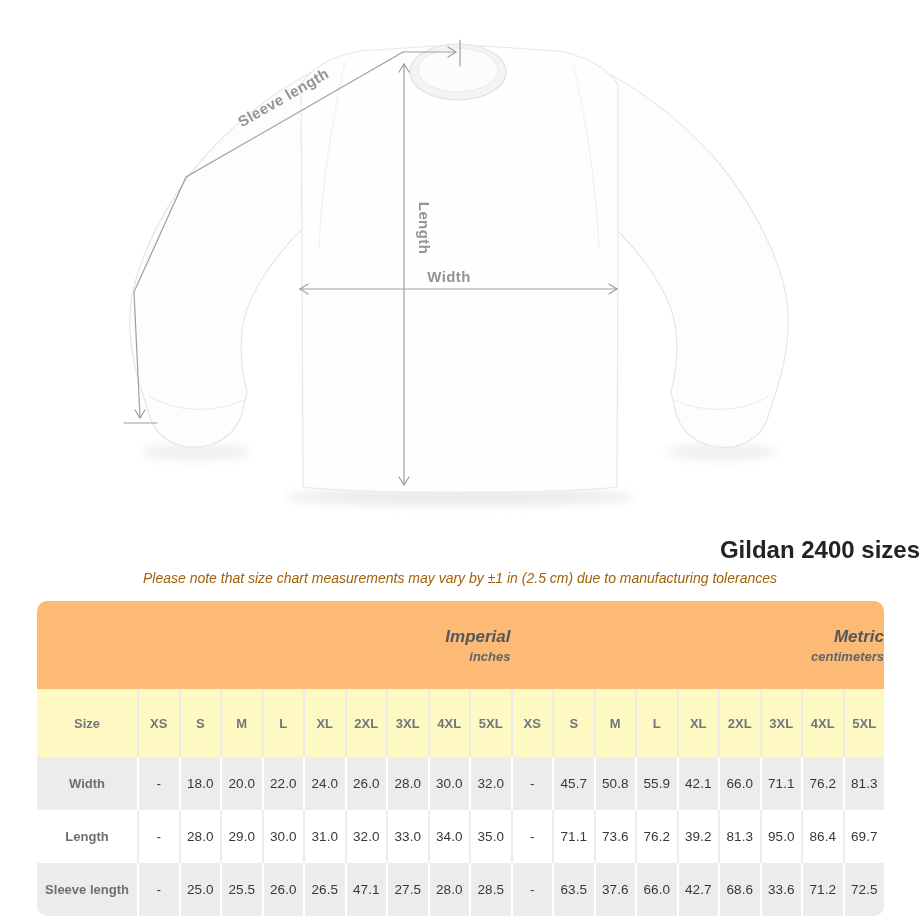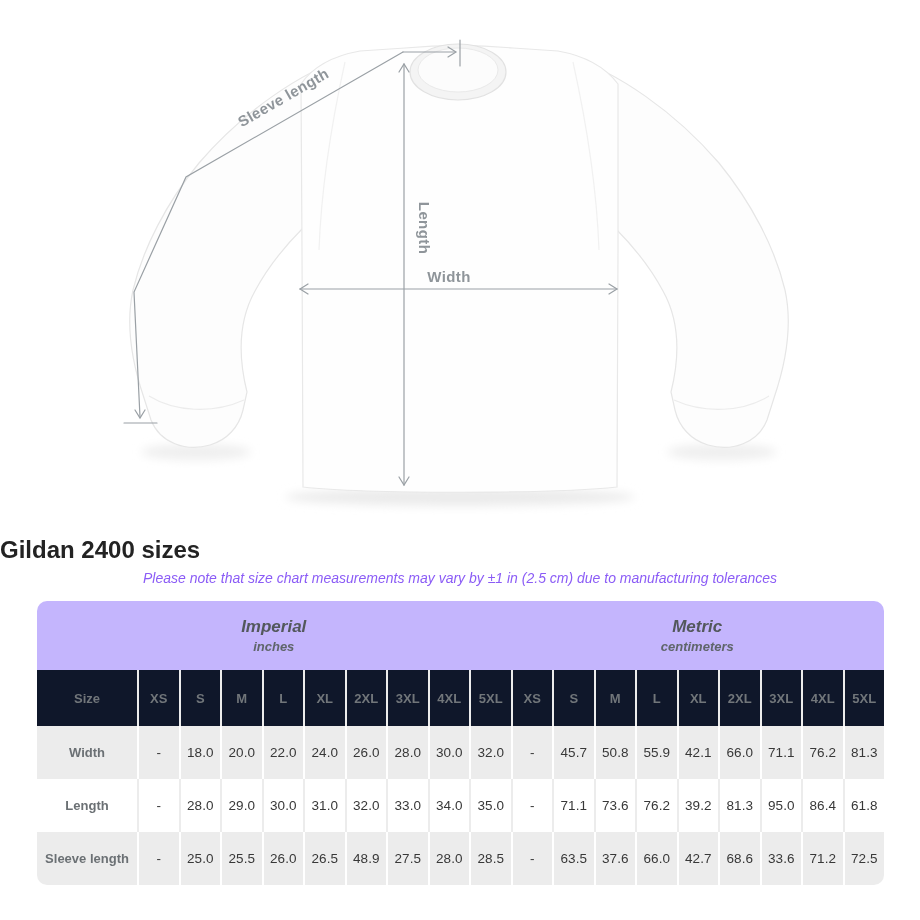--- a/index.html
+++ b/index.html
@@ -4,35 +4,35 @@
 <style>
   html,body { margin:0; padding:0; background:#ffffff; }
   body { width:920px; height:920px; font-family:"Liberation Sans", sans-serif; }
   .page { position:relative; width:920px; height:920px; overflow:hidden; background:#ffffff; }
 
   .diagram { position:absolute; top:0; left:0; }
   .mlabel { font-family:"Liberation Sans", sans-serif; font-size:15px; font-weight:bold;
             fill:#8f959a; letter-spacing:0.4px; }
 
   .title { position:absolute; top:536px; left:0; width:920px; margin:0;
-           text-align:left; font-size:24px; font-weight:bold; color:#232323; }
+           text-align:right; font-size:24px; font-weight:bold; color:#232323; }
   .subtitle { position:absolute; top:570px; left:0; width:920px; margin:0;
-              text-align:center; font-style:italic; font-size:14px; color:#8b5cf6; }
+              text-align:center; font-style:italic; font-size:14px; color:#a16207; }
 
   table.size-table { position:absolute; top:601px; left:37px; width:847px;
                      border-collapse:separate; border-spacing:0; table-layout:fixed; }
   table.size-table th, table.size-table td { padding:0; text-align:center; vertical-align:middle; }
 
-  tr.band th { height:69px; background:#c4b5fd; }
+  tr.band th { height:88px; background:#fdba74;text-align:right; }
   tr.band th.first { border-top-left-radius:10px; }
   tr.band th.last  { border-top-right-radius:10px; }
   .g-label { font-size:17px; font-weight:bold; font-style:italic; color:#53585c; line-height:1; }
   .g-sub   { font-size:13px; font-style:italic; color:#5f656a; margin-top:5px; line-height:1; }
 
-  tr.cols th { height:56px; background:#0f172a; font-size:13px; font-weight:bold; color:#71767a;
+  tr.cols th { height:68px; background:#fef9c3; font-size:13px; font-weight:bold; color:#71767a;
                border-left:2px solid #ececec; }
   tr.cols th:first-child { border-left:none; }
 
   tbody th { font-size:13px; font-weight:bold; color:#6b7074; }
   tbody td { font-size:13.5px; color:#383838; }
   tbody tr th, tbody tr td { height:53px; }
   tbody tr.gray  th, tbody tr.gray  td { background:#ececec; border-left:2px solid #ffffff; }
   tbody tr.white th, tbody tr.white td { background:#ffffff; border-left:2px solid #ececec; }
   tbody tr th:first-child, tbody tr td:first-child { border-left:none; }
   tbody tr.lastrow th:first-child { border-bottom-left-radius:10px; }
@@ -190,30 +190,30 @@
           <td>34.0</td>
           <td>35.0</td>
           <td>-</td>
           <td>71.1</td>
           <td>73.6</td>
           <td>76.2</td>
           <td>39.2</td>
           <td>81.3</td>
           <td>95.0</td>
           <td>86.4</td>
-          <td class="last">61.8</td>
+          <td class="last">69.7</td>
         </tr>
         <tr class="gray lastrow">
           <th>Sleeve length</th>
           <td>-</td>
           <td>25.0</td>
           <td>25.5</td>
           <td>26.0</td>
           <td>26.5</td>
-          <td>48.9</td>
+          <td>47.1</td>
           <td>27.5</td>
           <td>28.0</td>
           <td>28.5</td>
           <td>-</td>
           <td>63.5</td>
           <td>37.6</td>
           <td>66.0</td>
           <td>42.7</td>
           <td>68.6</td>
           <td>33.6</td>

